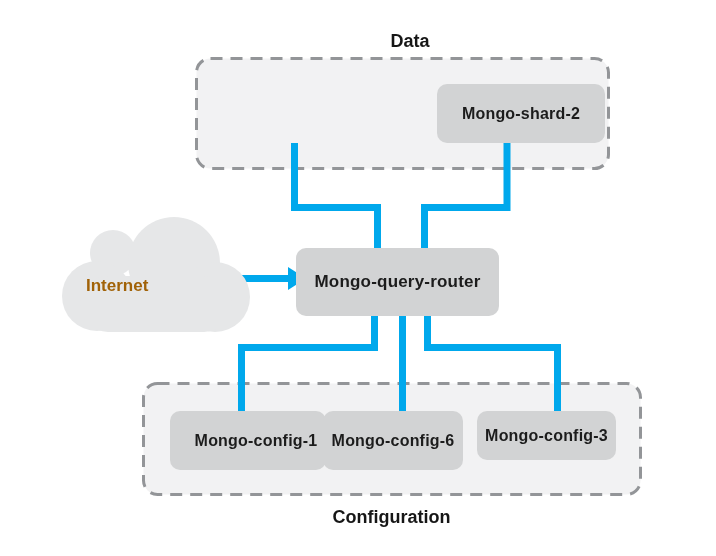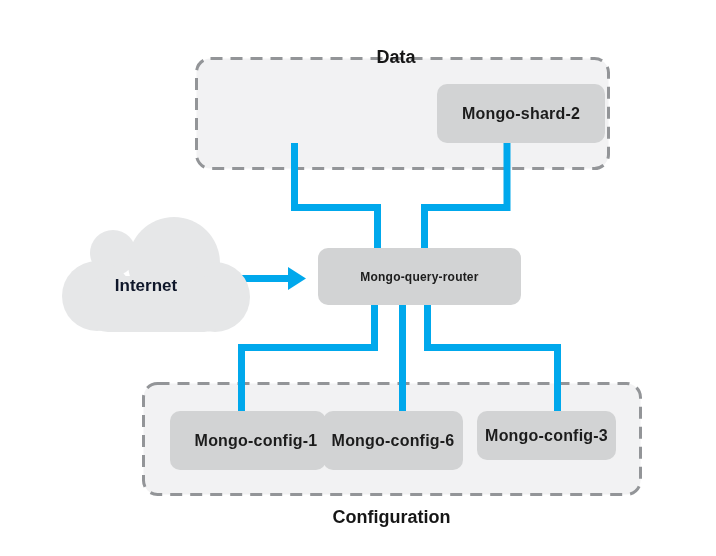--- a/index.html
+++ b/index.html
@@ -23,40 +23,39 @@
     display: flex;
     align-items: center;
     justify-content: center;
     font-size: 16px;
     font-weight: 700;
     color: #1c1c1c;
     letter-spacing: 0.2px;
   }
   .node-shard-1 { left: 225px; top: 84px;  width: 145px; height: 59px; }
   .node-shard-2 { left: 437px; top: 84px;  width: 168px; height: 59px; }
-  .node-router  { left: 318px; top: 248px; width: 203px; height: 57px; font-size: 12px; }
+  .node-router  { left: 296px; top: 248px; width: 203px; height: 68px; font-size: 17px; }
   .node-config-1{ left: 170px; top: 411px; width: 140px; height: 59px; padding-left: 16px; }
   .node-config-2{ left: 323px; top: 411px; width: 140px; height: 59px; }
   .node-config-3{ left: 477px; top: 411px; width: 139px; height: 49px; }
   .group-label {
     position: absolute;
     text-align: center;
     font-size: 18px;
     font-weight: 700;
     color: #161616;
   }
-  .label-data   { left: 190px; top: 31px;  width: 412px; margin-top: 16px; }
+  .label-data   { left: 204px; top: 31px;  width: 412px; }
   .label-config { left: 143px; top: 507px; width: 497px; text-align: center; }
   .label-internet {
     position: absolute;
     left: 86px; top: 276px; width: 120px;
-    text-align: center;
     font-size: 17px;
     font-weight: 700;
-    color: #0f172a;
+    color: #a16207;
   }
 </style>
 </head>
 <body>
 
 <div class="canvas">
 
   <svg class="layer" width="716" height="556" viewBox="0 0 716 556">
 
     <rect x="196.5" y="58.5" width="412" height="110" rx="14" fill="#f2f2f3" stroke="#939598" stroke-width="3" stroke-dasharray="12 8"></rect>

